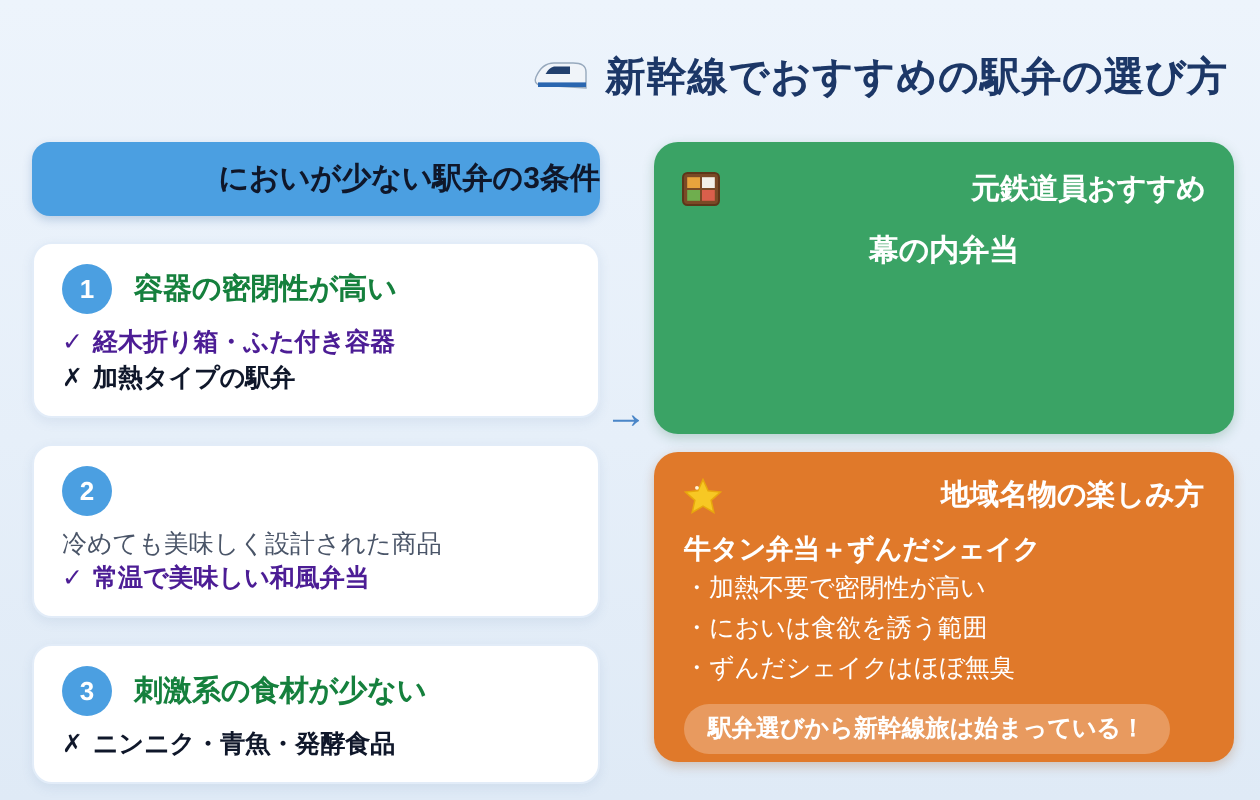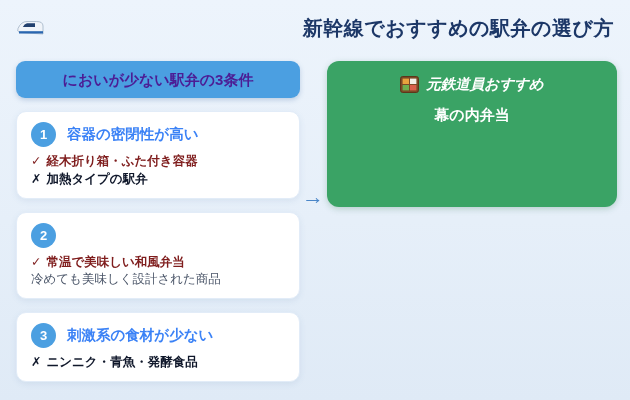--- a/index.html
+++ b/index.html
@@ -5,64 +5,64 @@
   * { margin:0; padding:0; box-sizing:border-box; }
   html,body { width:630px; height:400px; }
   body { font-family:"Liberation Sans","DejaVu Sans",sans-serif; }
   .canvas {
     width:630px; height:400px; overflow:hidden; position:relative;
     background:linear-gradient(180deg,#edf4fc 0%,#e6eff9 55%,#dfeaf6 100%);
     padding:13px 16px;
   }
   
   .title-row {
-    display:flex; justify-content:space-between; align-items:center; gap:9px;
-    margin:2px 0 19px;
+    display:flex; justify-content:flex-end; align-items:center; gap:9px;
+    margin:12px 0 19px;
   }
   .title-text { font-size:20px; font-weight:bold; color:#1c3767; letter-spacing:0.5px; }
   
   .columns { display:flex; gap:27px; position:relative; }
   .col-left  { width:284px; flex:none; }
   .col-right { width:290px; flex:none; display:flex; flex-direction:column; gap:9px; }
   
   .left-header {
-    background:#4b9fe1; color:#4c1d95; font-weight:bold; font-size:15px;
-    text-align:center; border-radius:9px; height:37px; line-height:37px;
+    background:#4b9fe1; color:#0f172a; font-weight:bold; font-size:15px;
+    text-align:right; border-radius:9px; height:37px; line-height:37px;
     margin-bottom:13px; box-shadow:0 2px 5px rgba(50,100,160,0.25);
   }
   .card {
     background:#ffffff; border-radius:10px; border:1px solid #e2ecf8;
     box-shadow:0 2px 6px rgba(70,110,160,0.10);
     padding:10px 14px 9px; margin-bottom:13px;
   }
   .card:last-child { margin-bottom:0; }
   .card-head { display:flex; align-items:center; gap:11px; margin-bottom:6px; }
   .num-circle {
     width:25px; height:25px; border-radius:50%; background:#4b9fe1; color:#fff;
     font-size:13px; font-weight:bold; display:flex; align-items:center; justify-content:center;
     flex:none;
   }
-  .card-title { font-size:14.5px; font-weight:bold; color:#3b82f6; }
+  .card-title { font-size:14.5px; font-weight:bold; color:#15803d; }
   .line { font-size:12.5px; line-height:1.42; }
   .line .mark { margin-right:5px; font-weight:bold; }
-  .line.good    { color:#7f1d1d; font-weight:bold; }
+  .line.good    { color:#4c1d95; font-weight:bold; }
   .line.bad     { color:#0f172a; font-weight:bold; }
   .line.neutral { color:#4a5568; font-weight:normal; }
   
   .flow-arrow {
     position:absolute; left:280px; top:125px; width:34px; text-align:center;
     color:#4a86c8; font-size:22px; font-weight:bold; line-height:1;
   }
   
   .panel { border-radius:12px; color:#fff; }
   .panel-green {
     background:#3aa365; height:146px; padding:14px 14px 12px; text-align:center;
     box-shadow:0 2px 6px rgba(40,110,70,0.25);
   }
-  .panel-head { display:flex; justify-content:center; align-items:center; gap:7px;font-style:italic; }
+  .panel-head { display:flex; justify-content:space-between; align-items:center; gap:7px; }
   .panel-head-text { font-size:14.5px; font-weight:bold; }
   .panel-sub { font-size:15px; font-weight:bold; margin-top:12px; }
   .panel-body { font-size:12.5px; line-height:1.62; margin-top:9px; }
   .panel-orange {
     background:#e0792a; height:155px; padding:12px 15px 11px;
     box-shadow:0 2px 6px rgba(150,80,20,0.28);
   }
   .panel-orange .panel-head { margin-bottom:9px; }
   .highlight-line { font-size:13.5px; font-weight:bold; }
   .bullet-line { font-size:12.5px; line-height:1.5; margin-top:1px; }
@@ -104,25 +104,25 @@
         </div>
         <div class="line bad">
           <span class="mark">✗</span><span>加熱タイプの駅弁</span>
         </div>
       </div>
 
       <div class="card">
         <div class="card-head">
           <span class="num-circle">2</span>
         </div>
+        <div class="line neutral">
+          <span>冷めても美味しく設計された商品</span>
+        </div>
         <div class="line good">
           <span class="mark">✓</span><span>常温で美味しい和風弁当</span>
-        </div>
-        <div class="line neutral">
-          <span>冷めても美味しく設計された商品</span>
         </div>
       </div>
 
       <div class="card">
         <div class="card-head">
           <span class="num-circle">3</span>
           <span class="card-title">刺激系の食材が少ない</span>
         </div>
         <div class="line bad">
           <span class="mark">✗</span><span>ニンニク・青魚・発酵食品</span>
@@ -143,16 +143,32 @@
               <rect x="10" y="2.6" width="6.4" height="5.4" fill="#f2f0e8"></rect>
               <rect x="2.6" y="9" width="6.4" height="5.4" fill="#6fae4e"></rect>
               <rect x="10" y="9" width="6.4" height="5.4" fill="#d95f4b"></rect>
             </svg>
           </span>
           <span class="panel-head-text">元鉄道員おすすめ</span>
         </div>
         <div class="panel-sub">幕の内弁当</div>
       </div>
 
+      <div class="panel panel-orange">
+        <div class="panel-head">
+          <span class="icon">
+            <svg width="19" height="18" viewBox="0 0 20 19">
+              <polygon points="10,0.8 12.7,6.7 19.2,7.4 14.3,11.8 15.7,18.2 10,14.8 4.3,18.2 5.7,11.8 0.8,7.4 7.3,6.7" fill="#f7c824" stroke="#e8a80c" stroke-width="0.8"></polygon>
+              <circle cx="6.8" cy="5.2" r="1" fill="#fff6d8"></circle>
+            </svg>
+          </span>
+          <span class="panel-head-text">地域名物の楽しみ方</span>
+        </div>
+        <div class="highlight-line">牛タン弁当＋ずんだシェイク</div>
+        <div class="bullet-line">・加熱不要で密閉性が高い</div>
+        <div class="bullet-line">・においは食欲を誘う範囲</div>
+        <div class="bullet-line">・ずんだシェイクはほぼ無臭</div>
+        <span class="badge">駅弁選びから新幹線旅は始まっている！</span>
+      </div>
 
     </div>
   </div>
 </div>
 
 </body></html>

